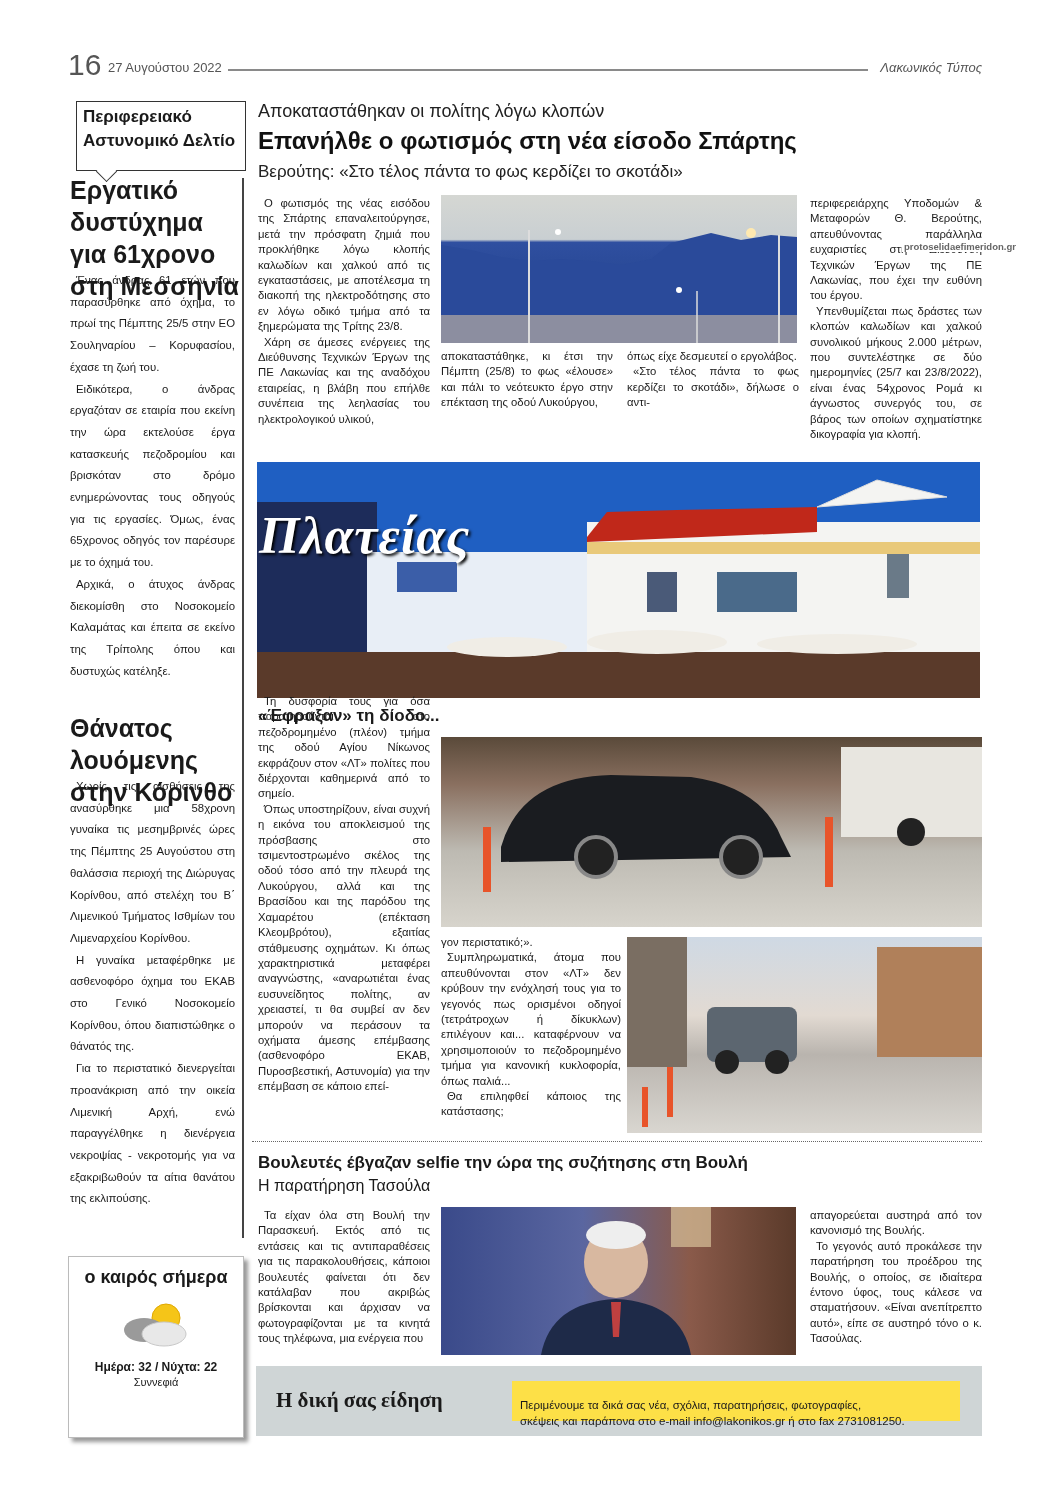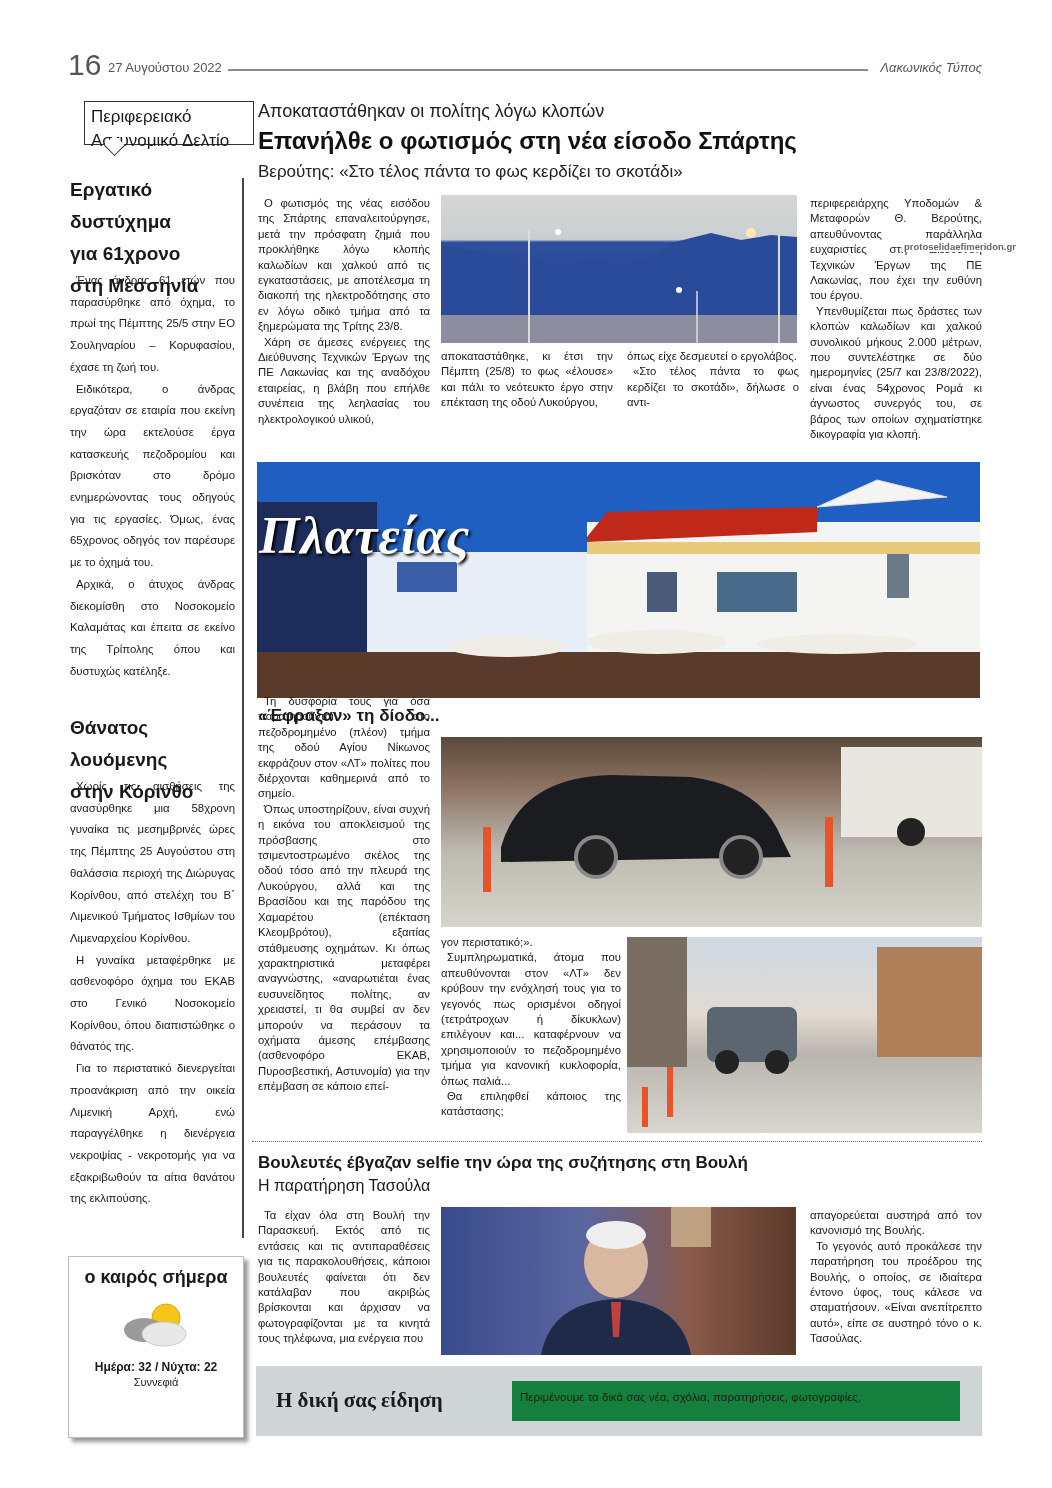--- a/index.html
+++ b/index.html
@@ -5,24 +5,24 @@
   html,body{margin:0;padding:0;background:#fff;}
   body{width:1052px;height:1488px;position:relative;overflow:hidden;font-family:"Liberation Sans",sans-serif;color:#1a1a1a;}
   .abs{position:absolute;}
   .cond{font-family:"Liberation Sans Narrow","Liberation Sans",sans-serif;}
   
   .pg-num{left:68px;top:50px;font-size:30px;color:#555;line-height:30px;}
   .pg-date{left:108px;top:60px;font-size:13px;color:#555;}
   .pg-rule{left:228px;top:69px;width:640px;height:2px;background:#8a8a8a;}
   .pg-paper{right:70px;top:60px;font-size:13px;color:#555;font-style:italic;}
   
-  .bulletin-box{left:84px;top:101px;width:170px;height:44px;border:1.5px solid #333;box-sizing:border-box;font-weight:normal;font-size:17px;line-height:24px;padding:3px 6px;background:#fff;}
+  .bulletin-box{left:76px;top:101px;width:170px;height:70px;border:1.5px solid #333;box-sizing:border-box;font-weight:bold;font-size:17px;line-height:24px;padding:3px 6px;background:#fff;}
   .bulletin-box:after{content:"";position:absolute;left:22px;bottom:-9px;width:14px;height:14px;background:#fff;border-right:1.5px solid #333;border-bottom:1.5px solid #333;transform:rotate(45deg);}
   .left-rule{left:242px;top:178px;width:1.5px;height:1060px;background:#444;}
-  .lhead{font-weight:bold;font-size:19px;line-height:32px;left:70px;width:170px;}
+  .lhead{font-weight:bold;font-size:25px;line-height:32px;left:70px;width:170px;}
   .ltext{left:70px;width:165px;font-size:11.4px;line-height:21.7px;text-align:justify;}
   .ltext p{margin:0;text-indent:6px;}
   .weather{left:68px;top:1256px;width:174px;height:180px;border:1px solid #bbb;box-shadow:4px 4px 4px #999;background:#fff;text-align:center;}
   .weather h3{margin:10px 0 0 0;font-size:18px;font-weight:bold;}
   .weather .temps{font-weight:bold;font-size:12px;margin-top:12px;}
   .weather .cond-t{font-size:11px;margin-top:2px;}
   
   .kicker{left:258px;top:101px;font-size:18px;color:#222;}
   .headline{left:258px;top:127px;font-size:24px;font-weight:bold;color:#111;}
   .deck{left:258px;top:162px;font-size:17px;color:#222;}
@@ -30,21 +30,21 @@
   .col p{margin:0;text-indent:6px;}
   .photo{background:#333;overflow:hidden;}
   
   .banner{left:257px;top:462px;width:723px;height:236px;overflow:hidden;}
   .banner-title1{left:2px;top:4px;font-family:"Liberation Serif",serif;font-style:italic;font-weight:bold;color:#fff;font-size:52px;text-shadow:2px 2px 3px #000;letter-spacing:1px;margin-top:40px;}
   .banner-title2{left:18px;top:60px;font-family:"Liberation Serif",serif;font-style:italic;font-weight:bold;color:#fff;font-size:36px;text-shadow:2px 2px 3px #000;}
   .sub-head{font-weight:bold;font-size:17px;}
   .dotted{left:252px;top:1141px;width:730px;border-top:1px dotted #666;}
   .readers{left:256px;top:1366px;width:726px;height:70px;background:#cfd5d6;}
   .readers-title{left:20px;top:22px;font-family:"Liberation Serif",serif;font-weight:bold;font-size:21px;}
-  .readers-box{left:256px;top:15px;width:448px;height:40px;background:#15803d;font-size:11.5px;line-height:16px;padding:8px 8px;box-sizing:border-box;}
+  .readers-box{left:256px;top:15px;width:448px;height:40px;background:#fde047;font-size:11.5px;line-height:16px;padding:16px 8px;box-sizing:border-box;}
   .watermark{left:902px;top:241px;font-size:9.5px;font-weight:bold;color:#666;background:#fff;padding:0 2px;}
 </style>
 </head>
 <body>
 
 <div class="abs pg-num cond">16</div>
 <div class="abs pg-date cond">27 Αυγούστου 2022</div>
 <div class="abs pg-rule"></div>
 <div class="abs pg-paper">Λακωνικός Τύπος</div>
 
@@ -199,14 +199,15 @@
 
 <div class="abs col" style="left:810px;top:1208px;width:172px;">
   <p style="text-indent:0">απαγορεύεται αυστηρά από τον κανονισμό της Βουλής.</p>
   <p>Το γεγονός αυτό προκάλεσε την παρατήρηση του προέδρου της Βουλής, ο οποίος, σε ιδιαίτερα έντονο ύφος, τους κάλεσε να σταματήσουν. «Είναι ανεπίτρεπτο αυτό», είπε σε αυστηρό τόνο ο κ. Τασούλας.</p>
 </div>
 
 <div class="abs readers">
   <div class="abs readers-title">Η δική σας είδηση</div>
   <div class="abs readers-box cond">
     <div>Περιμένουμε τα δικά σας νέα, σχόλια, παρατηρήσεις, φωτογραφίες,</div>
+    <div>σκέψεις και παράπονα στο e-mail info@lakonikos.gr ή στο fax 2731081250.</div>
   </div>
 </div>
 
 </body></html>

